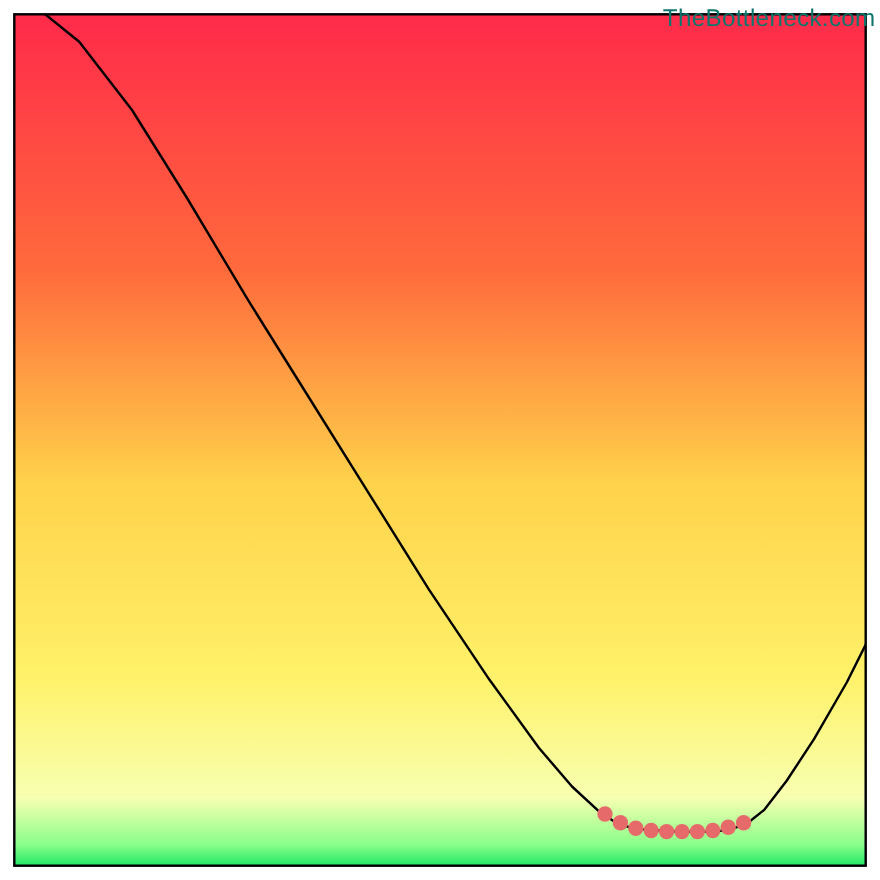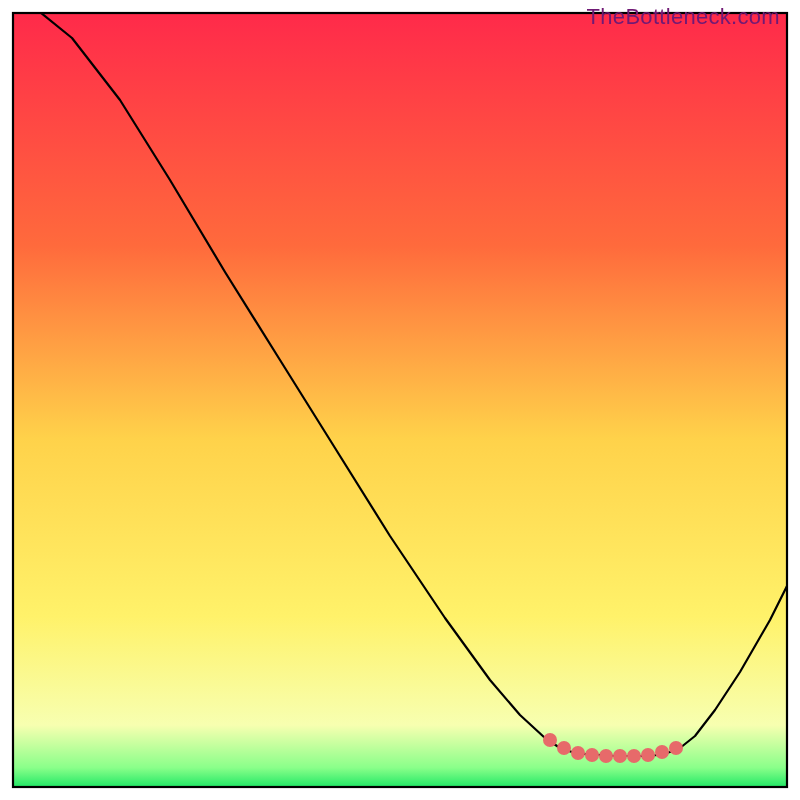--- a/index.html
+++ b/index.html
@@ -12,22 +12,22 @@
     overflow: hidden;
   }
   .chart-container {
     position: relative;
     width: 800px;
     height: 800px;
   }
   .watermark {
     position: absolute;
     top: 4px;
-    right: 20px;
-    color: #701a75;
+    right: 4px;
+    color: #0f766e;
     font-size: 22px;
     font-weight: 500;
     letter-spacing: 0.3px;
     z-index: 5;
     margin-left: 29px;
   }
   svg.plot {
     position: absolute;
     left: 0;
     top: 0;

